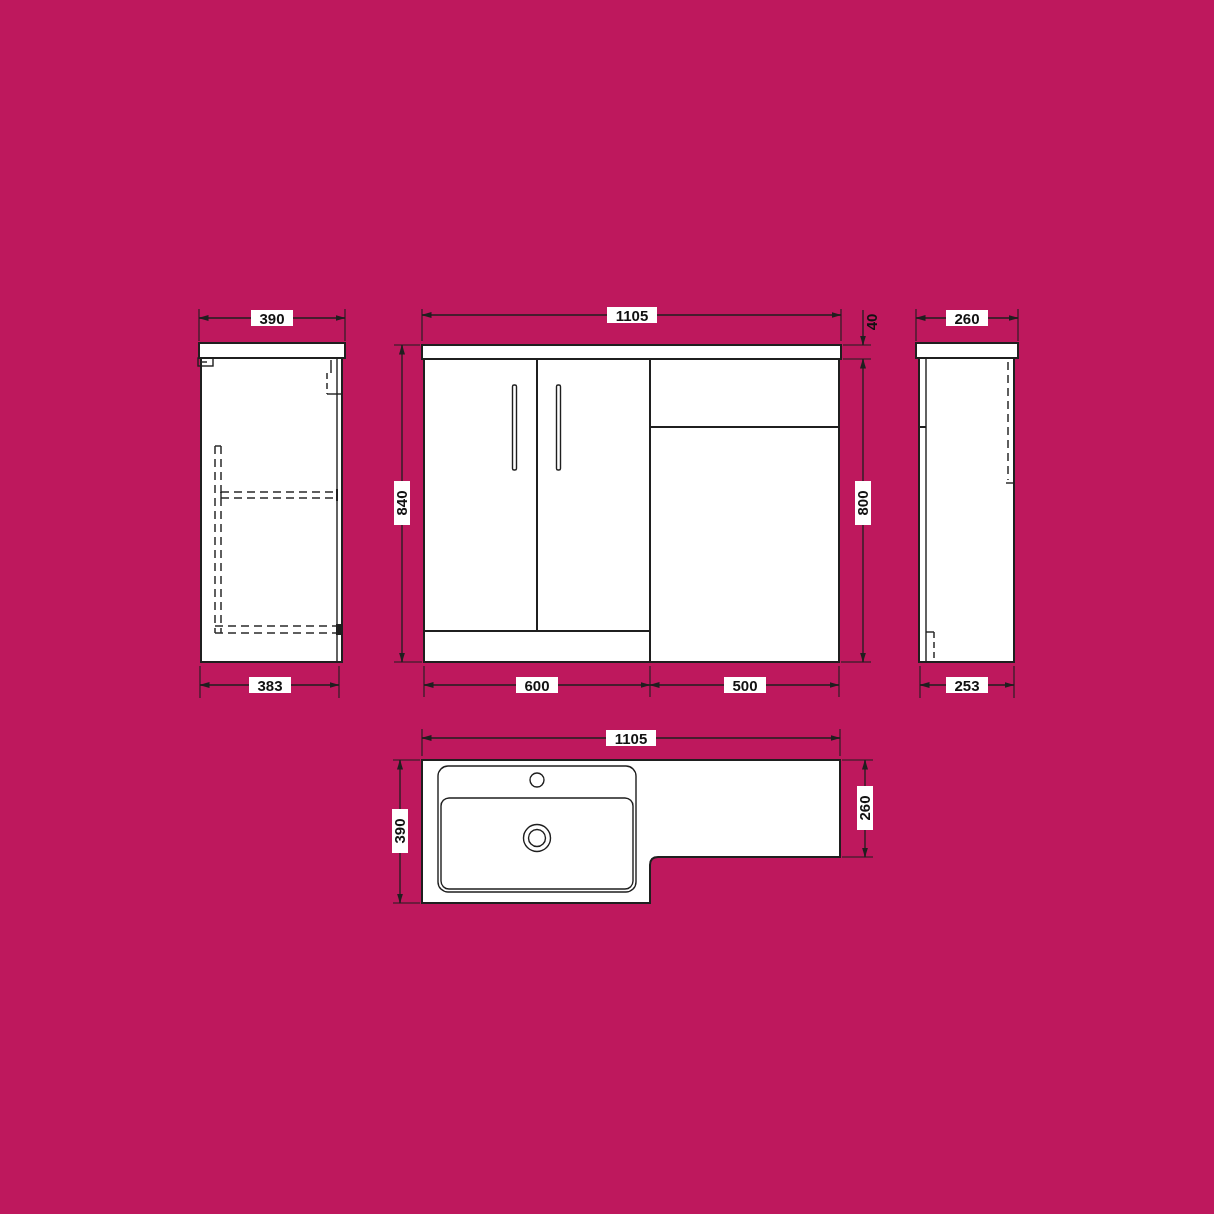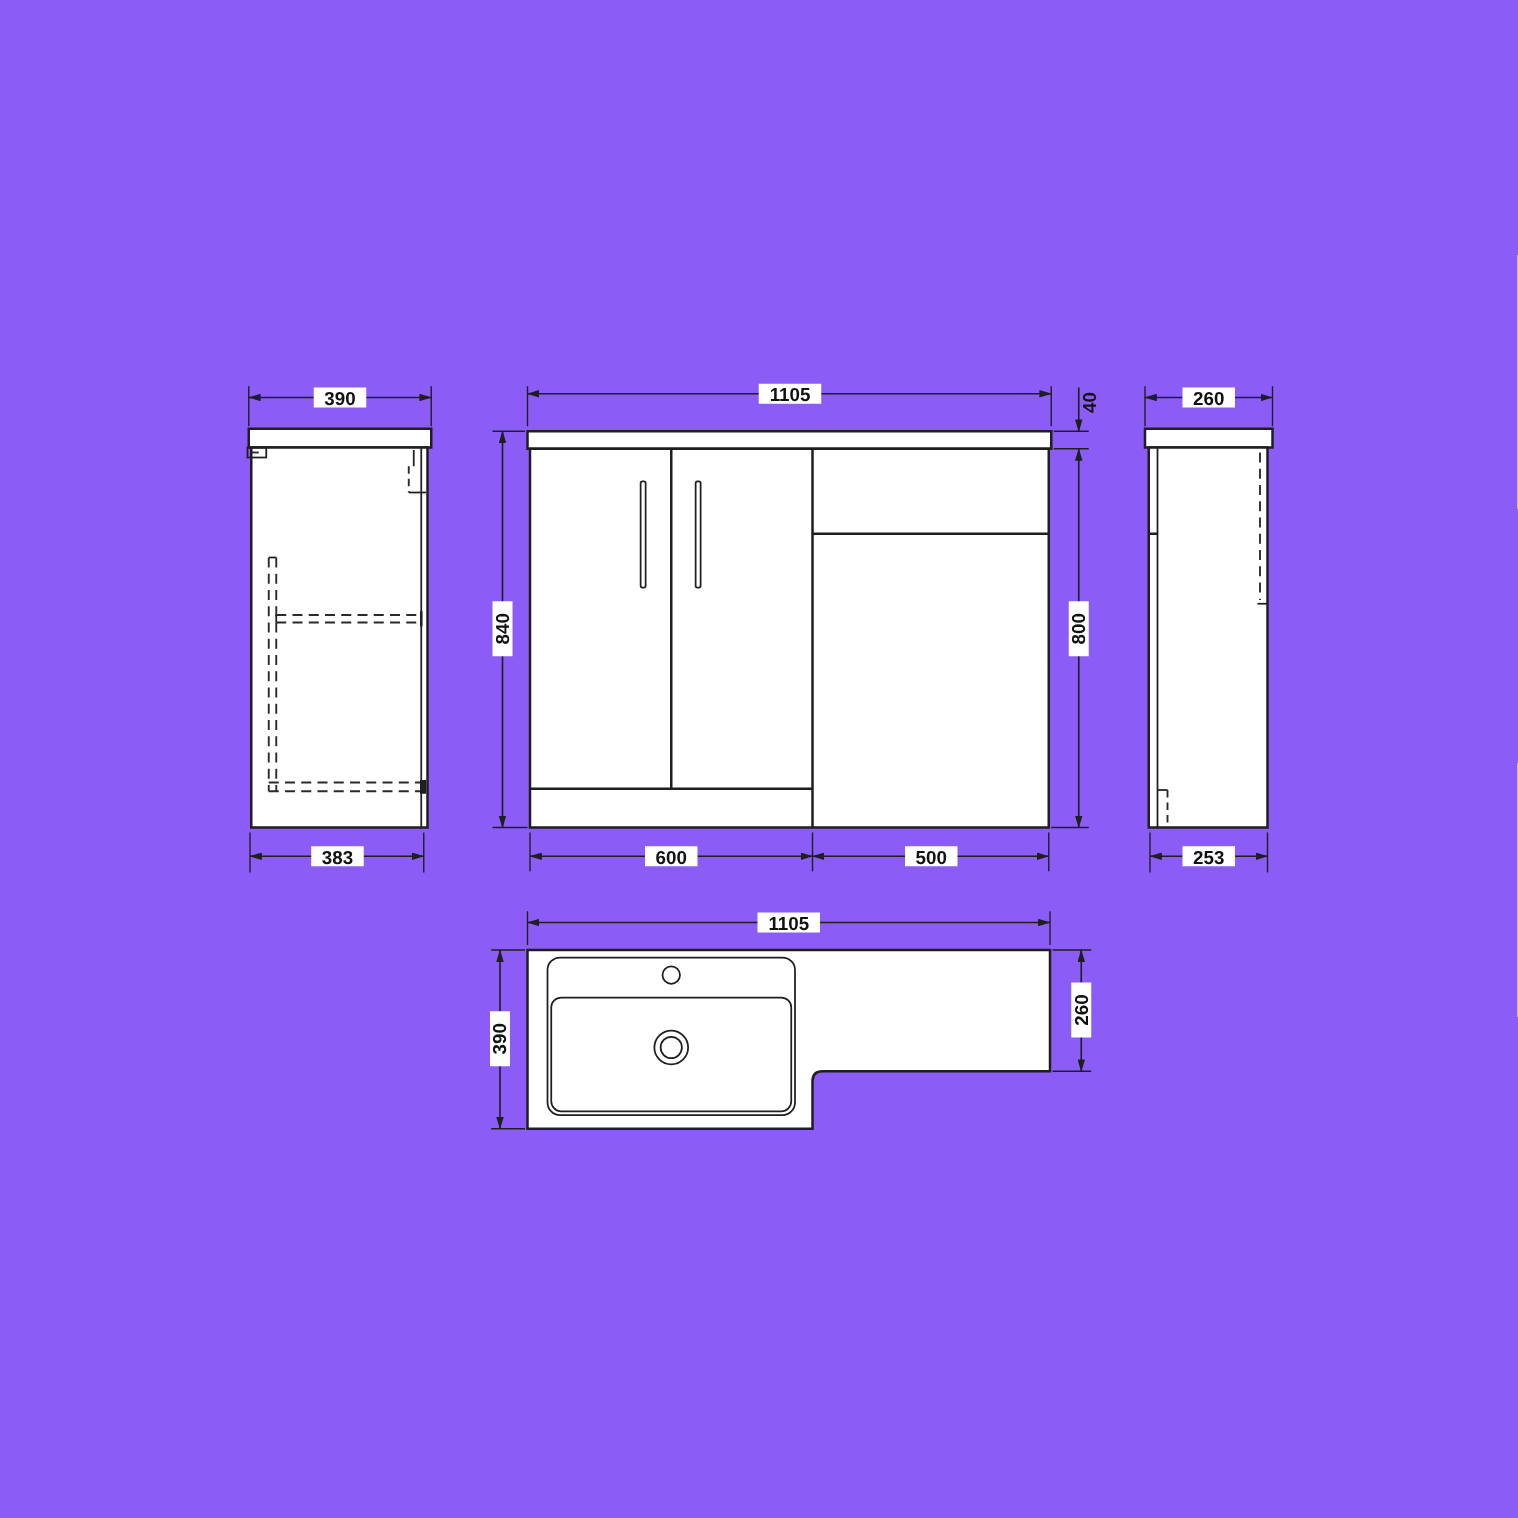--- a/index.html
+++ b/index.html
@@ -1,16 +1,16 @@
 <!DOCTYPE html>
 <html><head>
 <meta charset="utf-8">
 <style>
   html,body{margin:0;padding:0;background:#ffffff;}
-  .canvas{position:relative;width:1214px;height:1214px;background:#8b5cf6;overflow:hidden;
+  .canvas{position:relative;width:1214px;height:1214px;background:#be185d;overflow:hidden;
           font-family:"Liberation Sans", sans-serif;}
   svg{position:absolute;left:0;top:0;}
   .obj   {fill:none;stroke:#1f1f1f;stroke-width:2;}
   .objf  {fill:#ffffff;stroke:#1f1f1f;stroke-width:2;}
   .thin  {fill:none;stroke:#1f1f1f;stroke-width:1.4;}
   .hid   {fill:none;stroke:#2a2a2a;stroke-width:1.5;stroke-dasharray:8 5;}
   .hid2  {fill:none;stroke:#2a2a2a;stroke-width:1.5;stroke-dasharray:6 4;}
   .dim   {fill:none;stroke:#1f1f1f;stroke-width:1.3;}
   .ext   {fill:none;stroke:#1f1f1f;stroke-width:1.1;}
   .plate {fill:#ffffff;}

